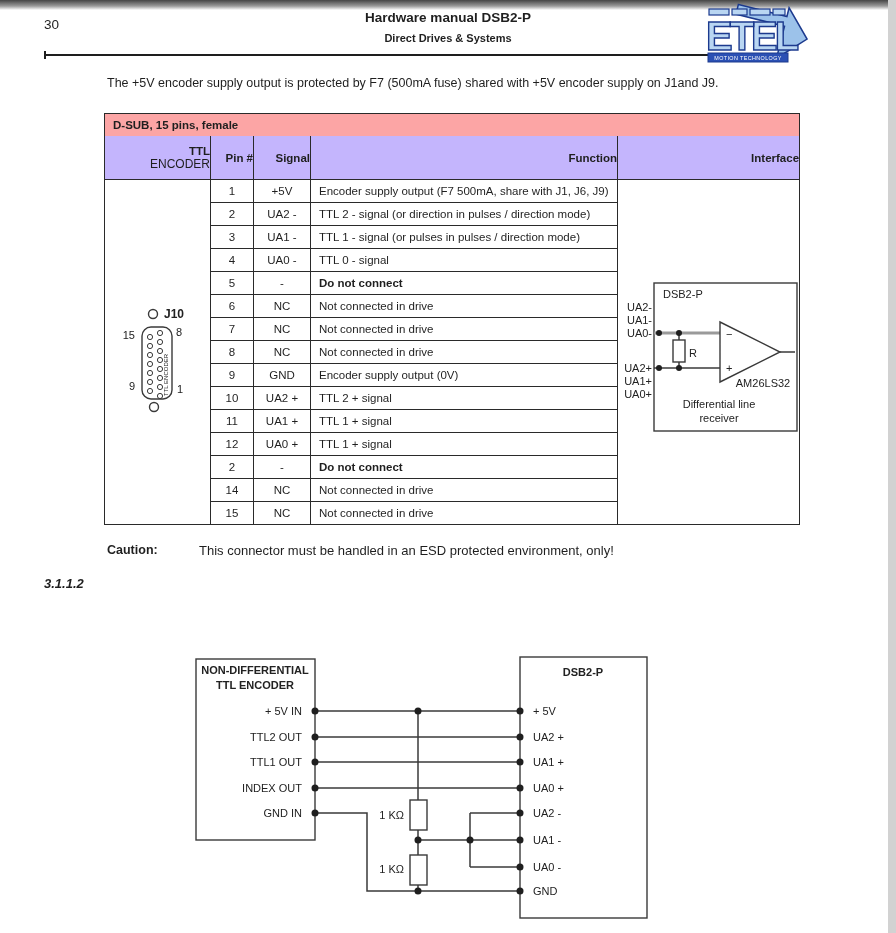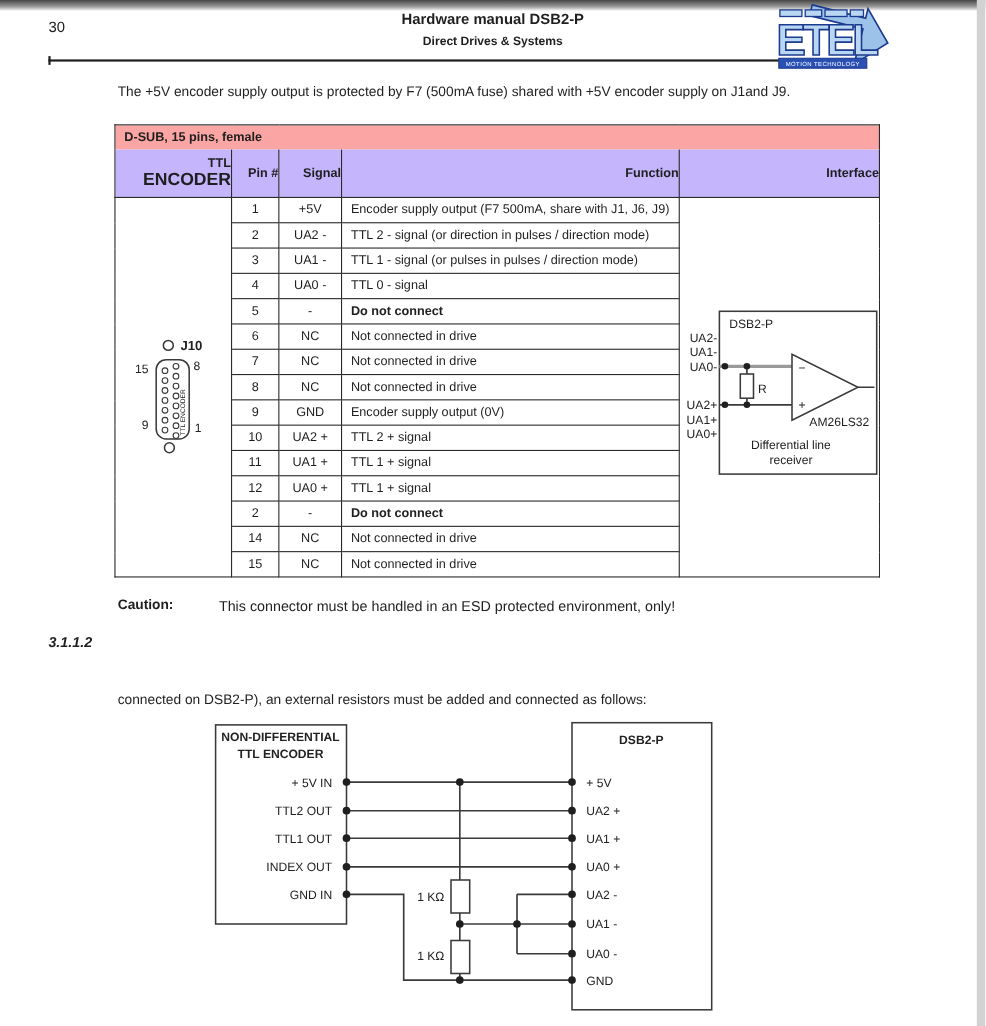--- a/index.html
+++ b/index.html
@@ -17,21 +17,21 @@
   #header-rule-tick{left:44px;top:51px;width:2px;height:8px;background:#1e1e1e;}
   
   #intro{left:107px;top:76px;width:740px;font-size:12.5px;}
   
   table{border-collapse:collapse;table-layout:fixed;}
   #pin-table{left:104px;top:113px;width:695px;}
   #pin-table th,#pin-table td{border:1px solid #2a2a2a;font-size:11.5px;padding:0;}
   #pin-table .caption-row th{background:#fca5a5;text-align:left;padding-left:8px;height:22px;
        font-size:11.5px;border-bottom:0;}
   #pin-table .header-row th{background:#c4b5fd;height:43px;border-top:0;text-align:right;font-weight:bold;}
-  #pin-table .header-row .enc-sub{font-size:16px;font-weight:bold;}
+  #pin-table .header-row .enc-sub{font-size:12px;font-weight:normal;}
   #pin-table tbody td{height:22px;background:#fff;}
   #pin-table td.pin,#pin-table td.sig{text-align:center;}
   #pin-table td.fn{padding-left:8px;}
   #pin-table tr.bold-row td.fn{font-weight:bold;}
   #pin-table td.merged{vertical-align:top;position:relative;}
   
   svg text{font-family:"Liberation Sans",sans-serif;fill:#222;font-size:11px;}
   svg .bold{font-weight:bold;}
   svg .shape{fill:none;stroke:#3a3a3a;stroke-width:1.4;}
   svg .wire{stroke:#3a3a3a;stroke-width:1.5;fill:none;}
@@ -237,21 +237,20 @@
   </tbody>
     </table>
 
   <div class="abs" id="caution-label">Caution:</div>
   <div class="abs" id="caution-text">This connector must be handled in an ESD protected environment, only!</div>
 
   <div class="abs" id="section-number">3.1.1.2</div>
 
   <div class="abs" id="para">
     <br>
-    <span>connected on DSB2-P), an external resistors must be added and connected as follows:</span>
   </div>
 
   <svg class="abs" style="left:190px;top:650px;" width="480" height="283" viewBox="190 650 480 283">
     <rect x="196" y="659" width="119" height="181" class="shape"></rect>
     <text x="255" y="674" text-anchor="middle" class="bold">NON-DIFFERENTIAL</text>
     <text x="255" y="689" text-anchor="middle" class="bold">TTL ENCODER</text>
     <text x="302" y="715" text-anchor="end">+ 5V IN</text>
     <text x="302" y="741" text-anchor="end">TTL2 OUT</text>
     <text x="302" y="766" text-anchor="end">TTL1 OUT</text>
     <text x="302" y="792" text-anchor="end">INDEX OUT</text>

